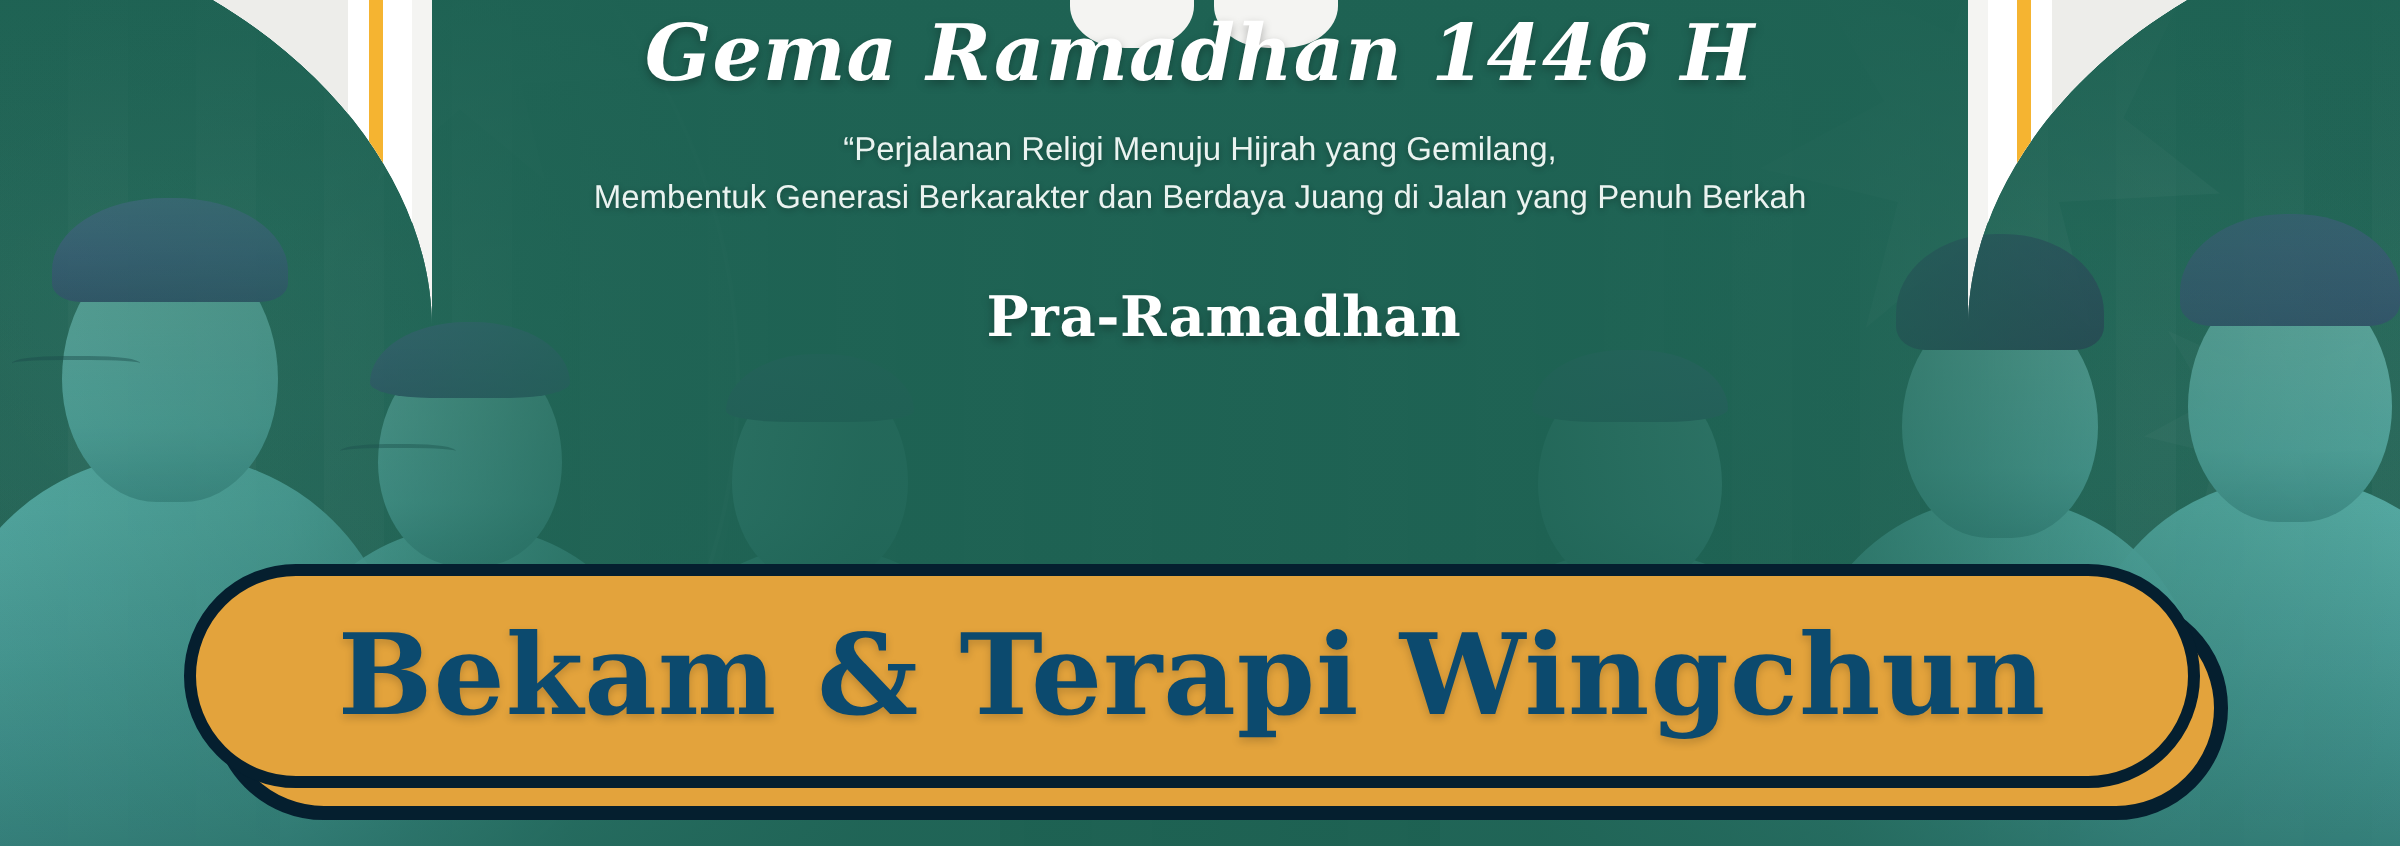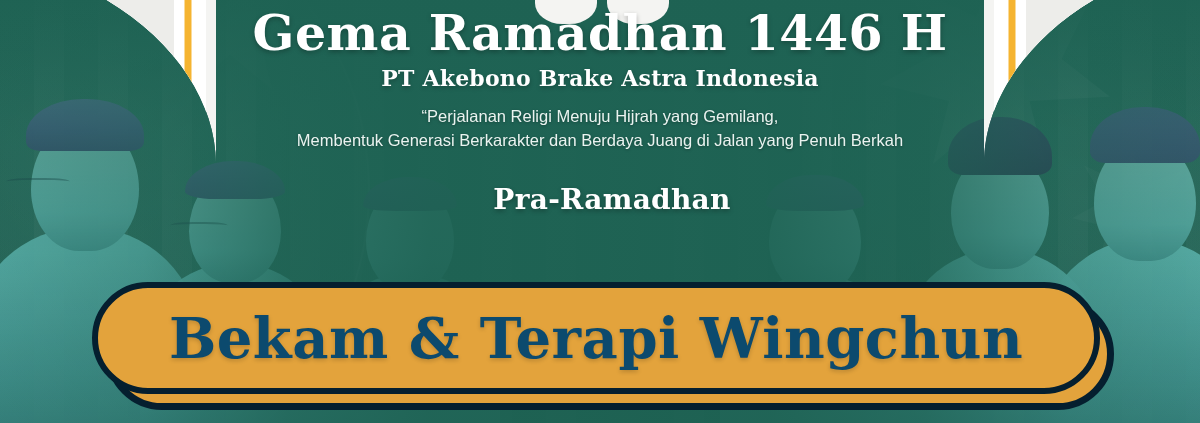--- a/index.html
+++ b/index.html
@@ -139,25 +139,26 @@
   
   .content{
     position:absolute; inset:0;
     display:flex; flex-direction:column; align-items:center;
     text-align:center;
   }
   .title{
     margin-top:6px;
     font-family:"DejaVu Serif", serif;
     font-weight:700;
-    font-size:49px;
+    font-size:39px;
     line-height:1.12;
     color:#ffffff;
     letter-spacing:.5px;
     text-shadow:0 2px 5px rgba(0,0,0,.28);
+    font-style:italic;
   }
   .company{
     margin-top:4px;
     font-family:"DejaVu Serif", serif;
     font-weight:700;
     font-size:22px;
     color:#ffffff;
     letter-spacing:.2px;
     text-shadow:0 2px 4px rgba(0,0,0,.26);
   }
@@ -319,21 +320,20 @@
         <path d="M20,20 L60,60 L20,100 M90,20 L130,60 L90,100 M160,20 L200,60 L160,100"></path>
       </g>
     </g>
   </svg>
 
   <div class="dome dome-a"></div>
   <div class="dome dome-b"></div>
 
   <div class="content">
     <div class="title">Gema Ramadhan 1446 H</div>
-    <div class="company">PT Akebono Brake Astra Indonesia</div>
     <div class="tagline">
       <div>“Perjalanan Religi Menuju Hijrah yang Gemilang,</div>
       <div>Membentuk Generasi Berkarakter dan Berdaya Juang di Jalan yang Penuh Berkah</div>
     </div>
     <div class="phase">Pra-Ramadhan</div>
   </div>
 
   <div class="pill-wrap">
     <div class="pill-shadow"></div>
     <div class="pill">

